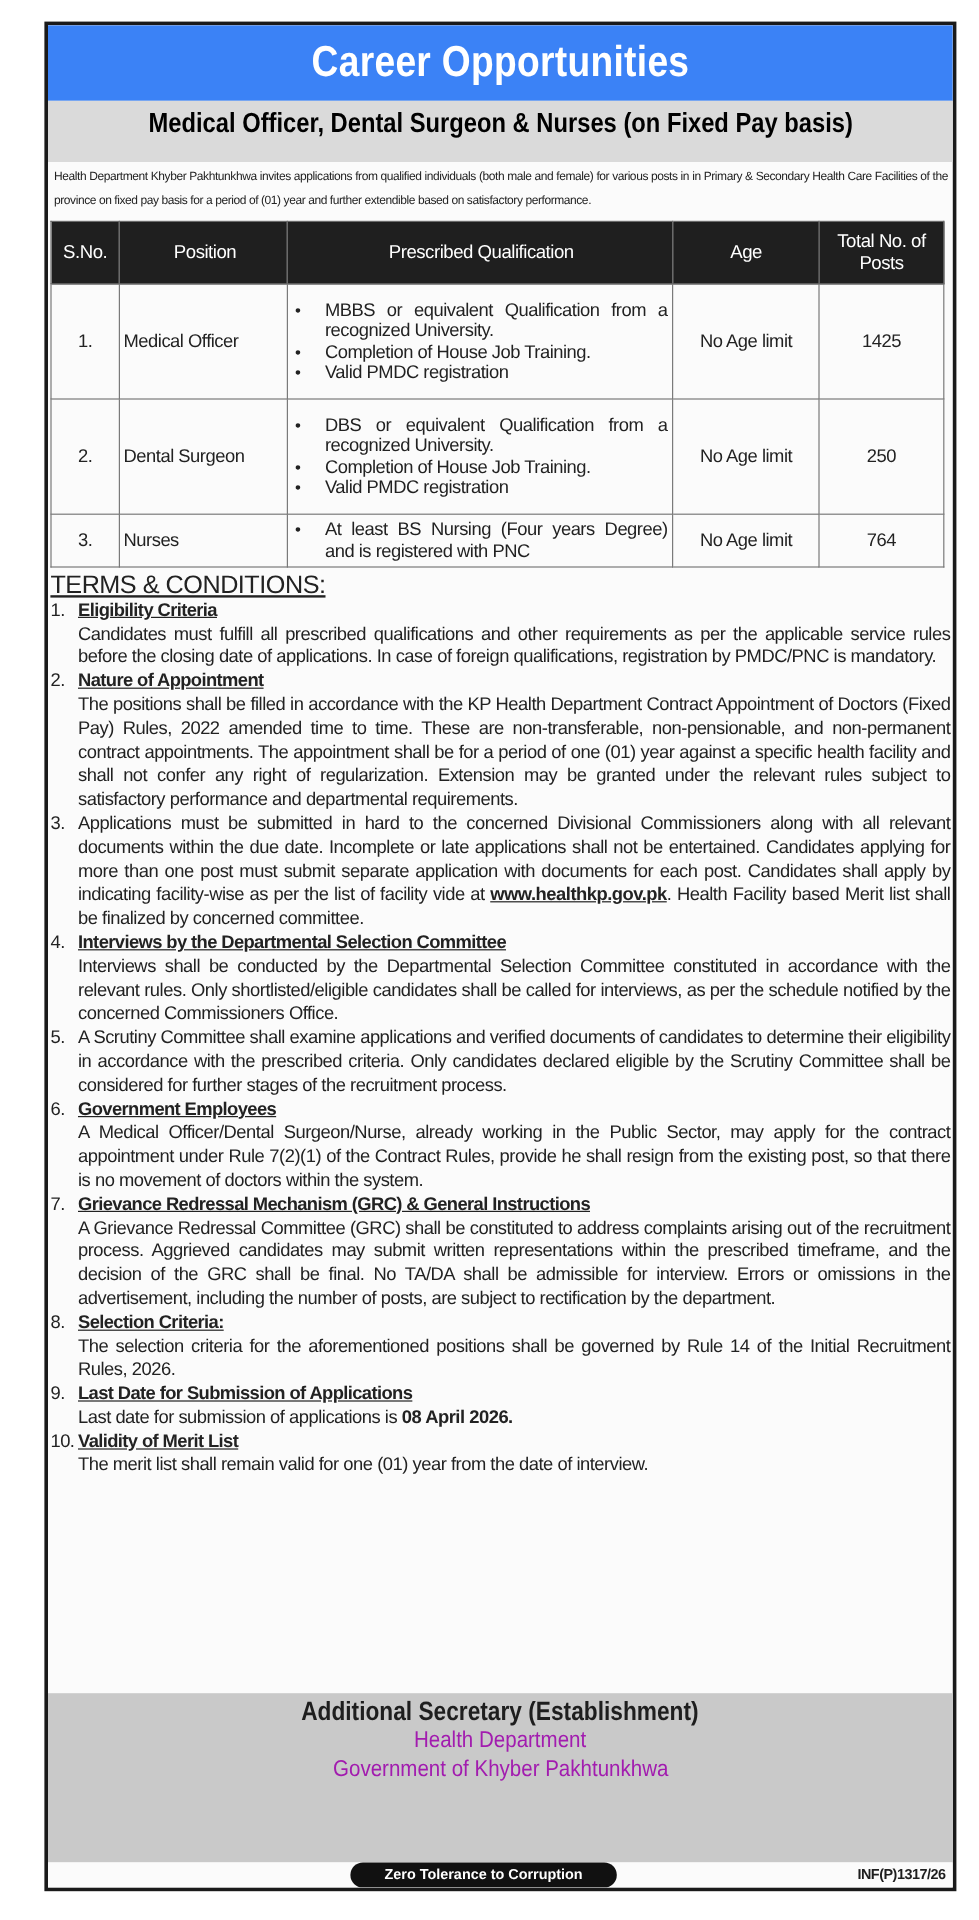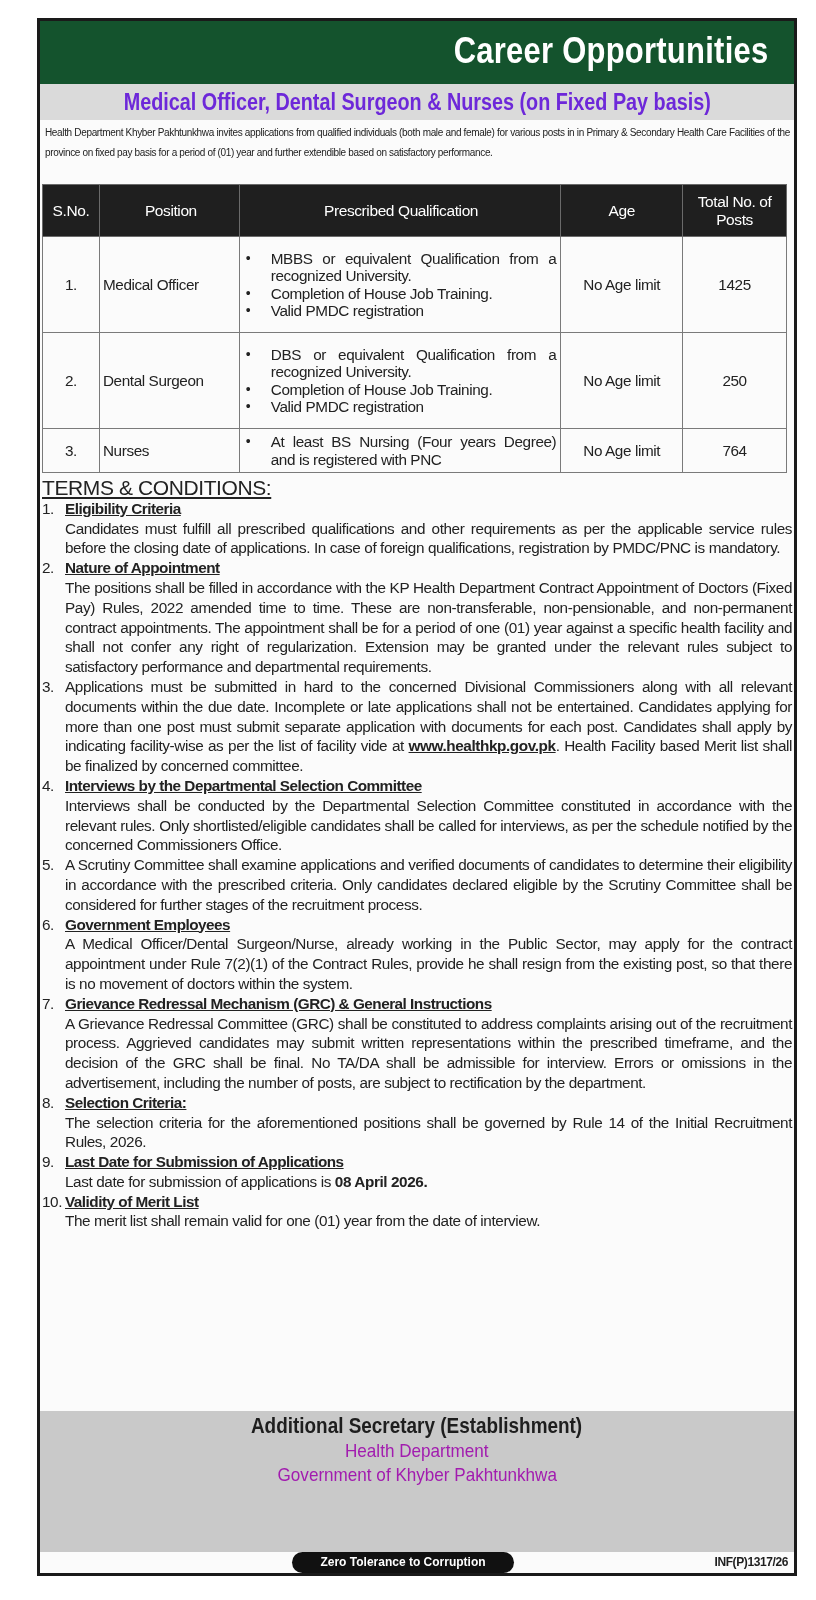--- a/index.html
+++ b/index.html
@@ -4,28 +4,28 @@
 <style>
   * { box-sizing: border-box; margin: 0; padding: 0; }
   html, body { width: 816px; height: 1600px; background: #ffffff; }
   body { position: relative; font-family: "Liberation Sans", sans-serif; color: #1e1e1e; }
 
   .ad {
     position: absolute; left: 37px; top: 18px; width: 760px; height: 1558px;
     border: 3px solid #1a1a1a; background: #fbfbfb; overflow: hidden;
   }
   .title-bar {
-    height: 63px; background: #14532d; color: #ffffff;
-    text-align: right; font-weight: bold; font-size: 36px; line-height: 60px;
+    height: 63px; background: #3b82f6; color: #ffffff;
+    text-align: center; font-weight: bold; font-size: 36px; line-height: 60px;
     letter-spacing: 0.3px; transform-origin: center;
   }
   .title-bar span { display: inline-block; transform: scaleX(0.86); }
   .subtitle-bar {
-    height: 36px; background: #dadada; text-align: center;
-    font-weight: bold; font-size: 23px; line-height: 36px; color: #6d28d9;
+    height: 51px; background: #dadada; text-align: center;
+    font-weight: bold; font-size: 23px; line-height: 36px; color: #000000;
   }
   .subtitle-bar span { display: inline-block; transform: scaleX(0.86); white-space: nowrap; }
   .intro {
     padding: 3px 4px 0 5px; font-size: 10px; line-height: 20px; text-align: justify;
     letter-spacing: -0.35px; color: #222;
   }
 
   table.posts {
     position: absolute; left: 2px; top: 163px; width: 745px;
     border-collapse: collapse; font-size: 15.3px; letter-spacing: -0.4px;

